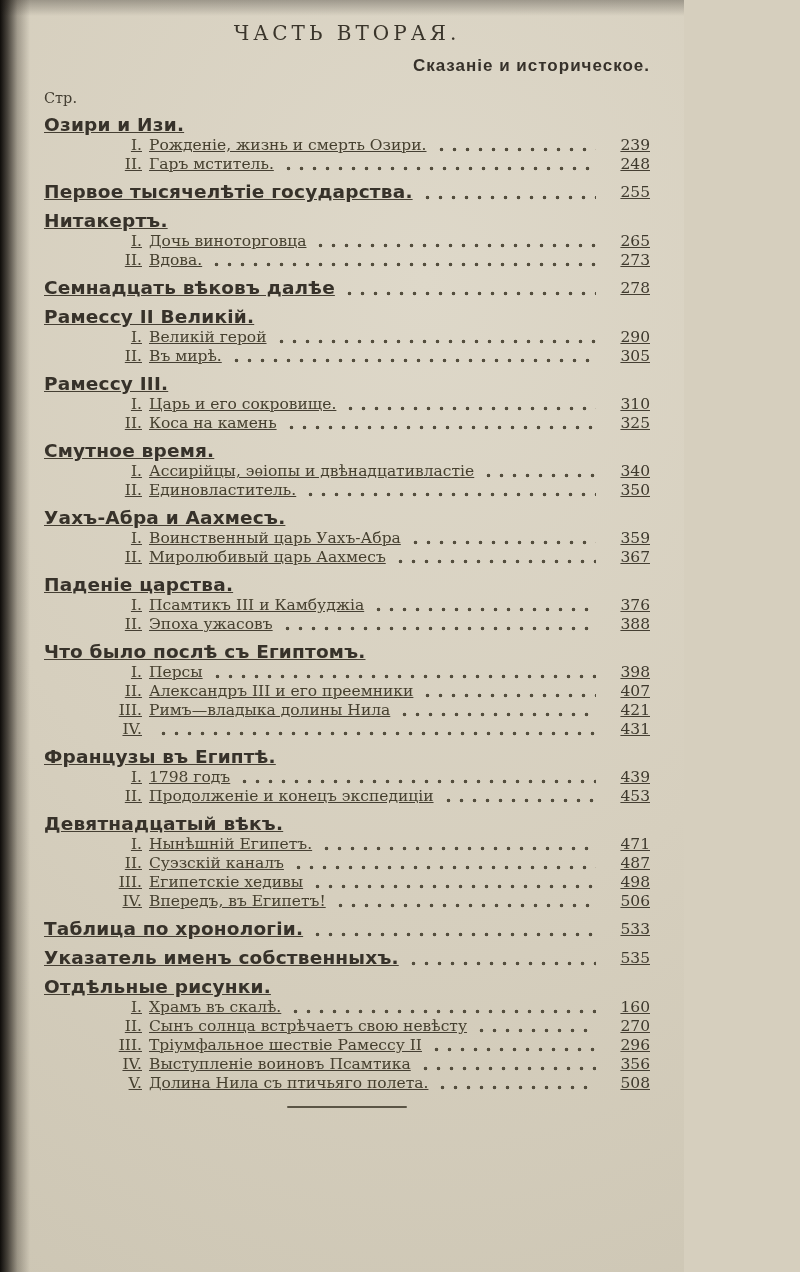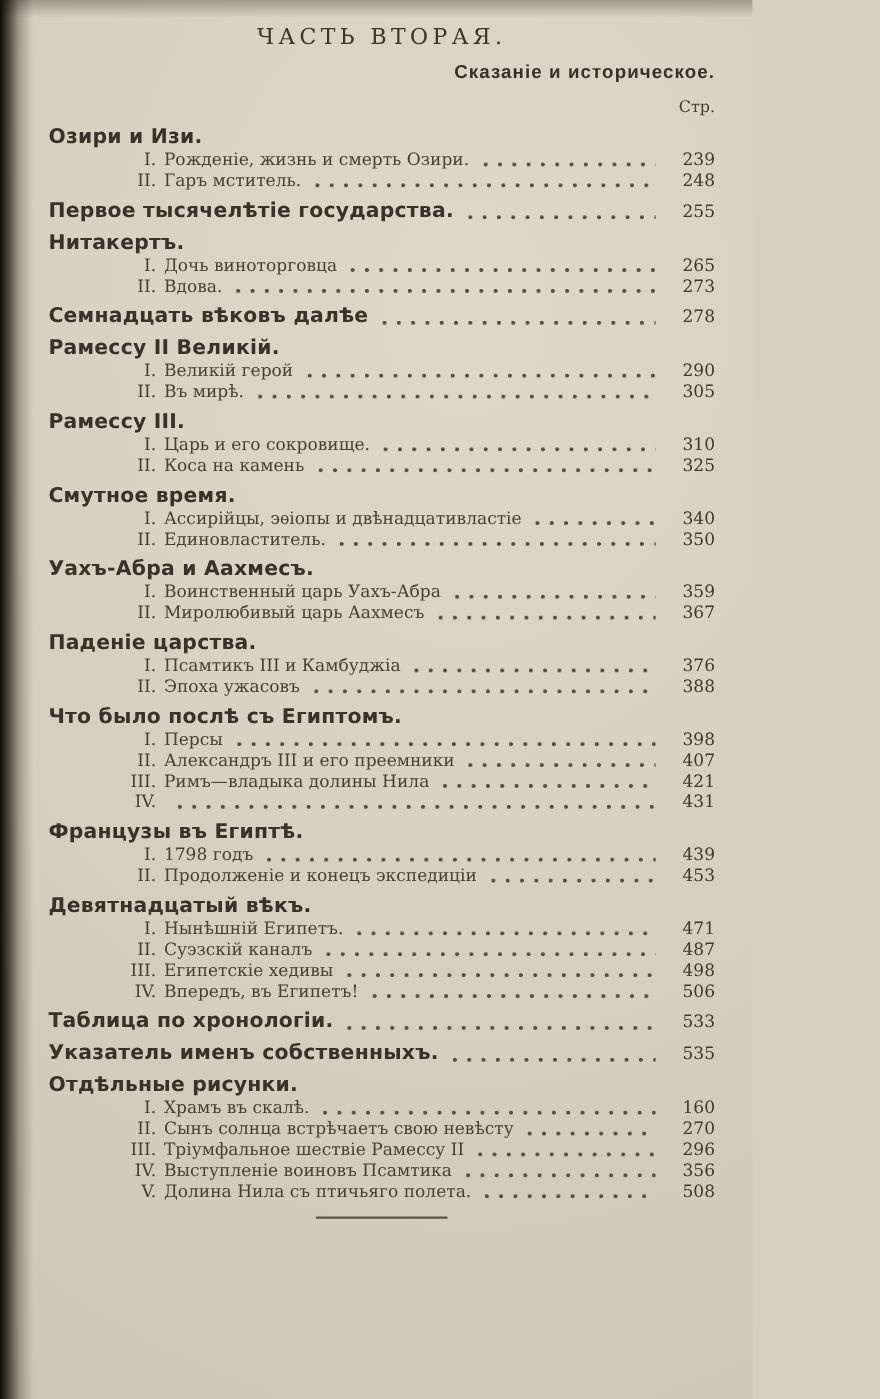--- a/index.html
+++ b/index.html
@@ -26,24 +26,24 @@
 
   .part-title {
     text-align: center; font-family: "DejaVu Serif", serif;
     font-size: 20px; letter-spacing: 4px; color: #3a352b; line-height: 26px;
   }
   .subtitle {
     text-align: right; font-family: Liberation Sans, sans-serif; font-weight: bold;
     font-size: 17px; letter-spacing: 1px; color: #36312a; line-height: 32px; margin-top: 4px;
   }
   .str-label {
-    text-align: right; font-size: 14.5px; color: #433d31; margin-top: 8px; line-height: 17px;
+    font-size: 14.5px; color: #433d31; margin-top: 8px; line-height: 17px;
   }
 
-  .section { margin-top: 0; }
+  .section { margin-top: 0; text-decoration: underline; }
   .hrow { display: flex; margin-top: 7px; }
   .heading {
     font-family: "DejaVu Sans", sans-serif; font-weight: bold;
     font-size: 18.5px; line-height: 22px; color: #37322a; letter-spacing: 0.2px;
     white-space: nowrap;
   }
   .irow { display: flex; }
   .item-text {
     font-size: 15.5px; line-height: 19px; color: #46402f; white-space: nowrap;
   }

